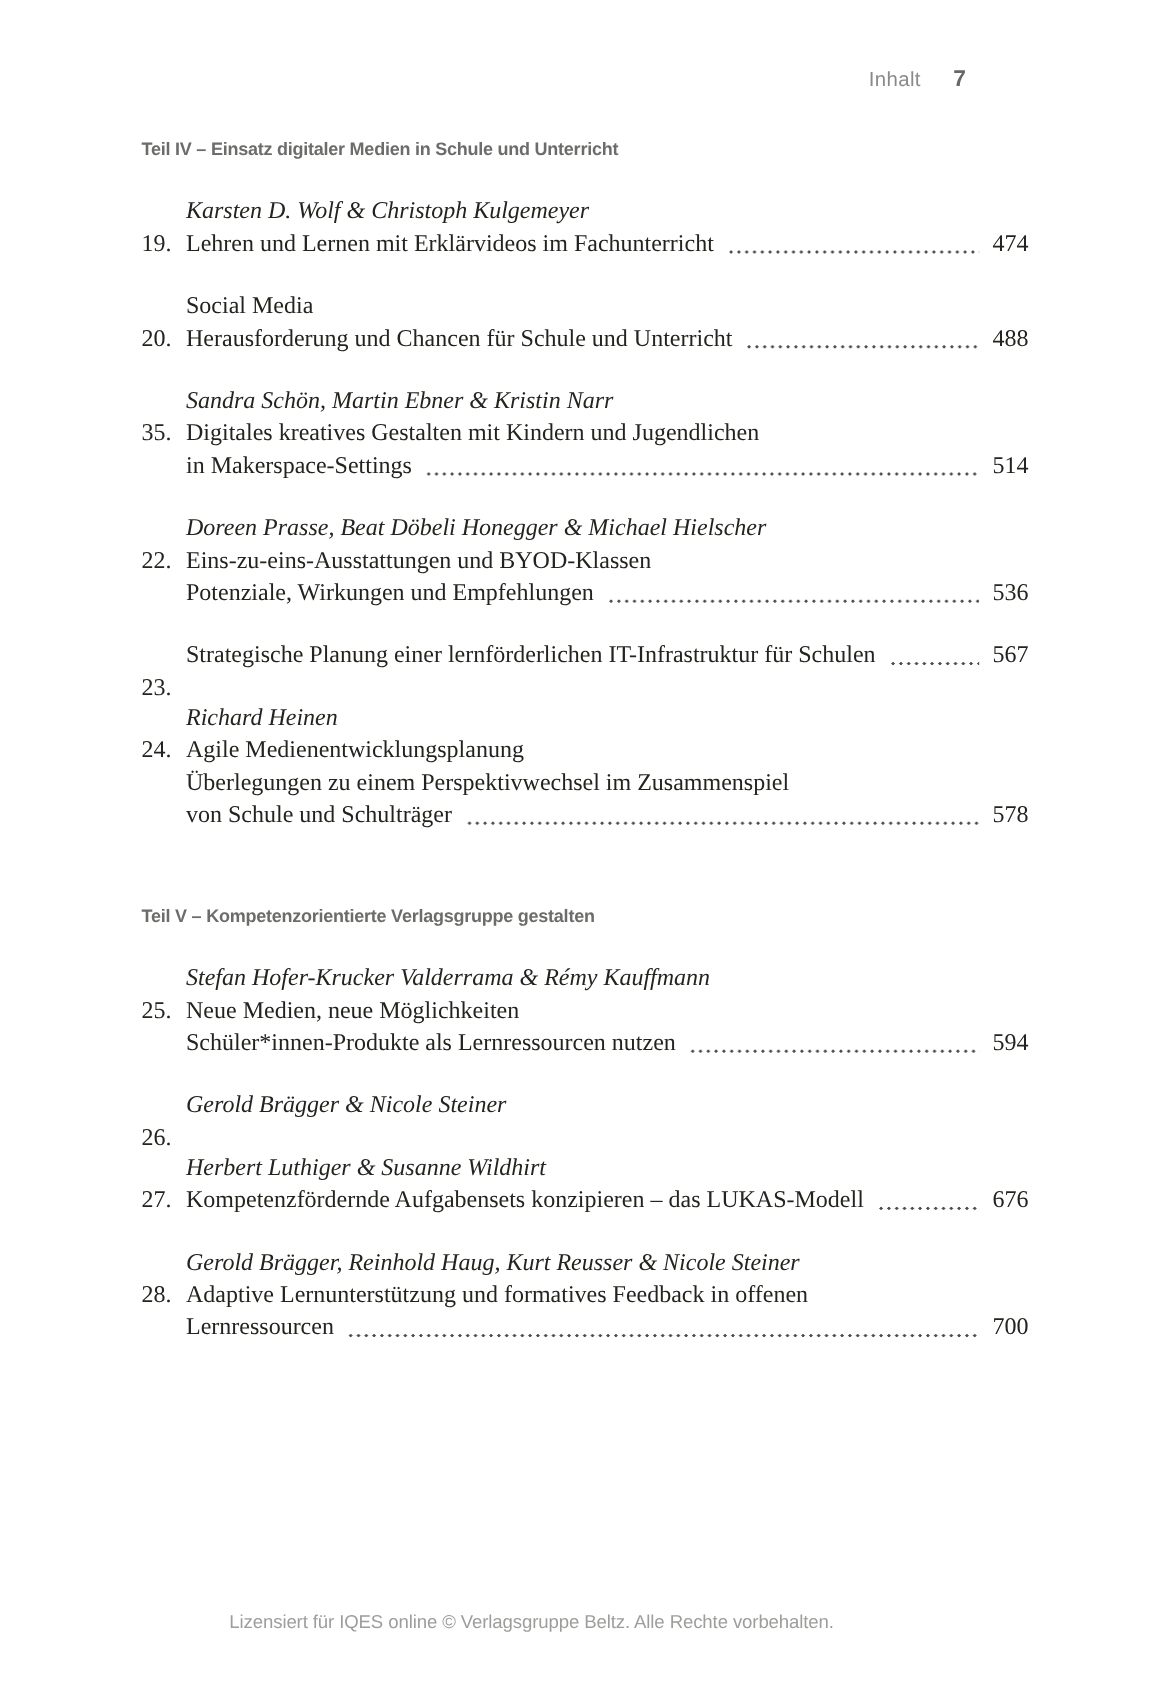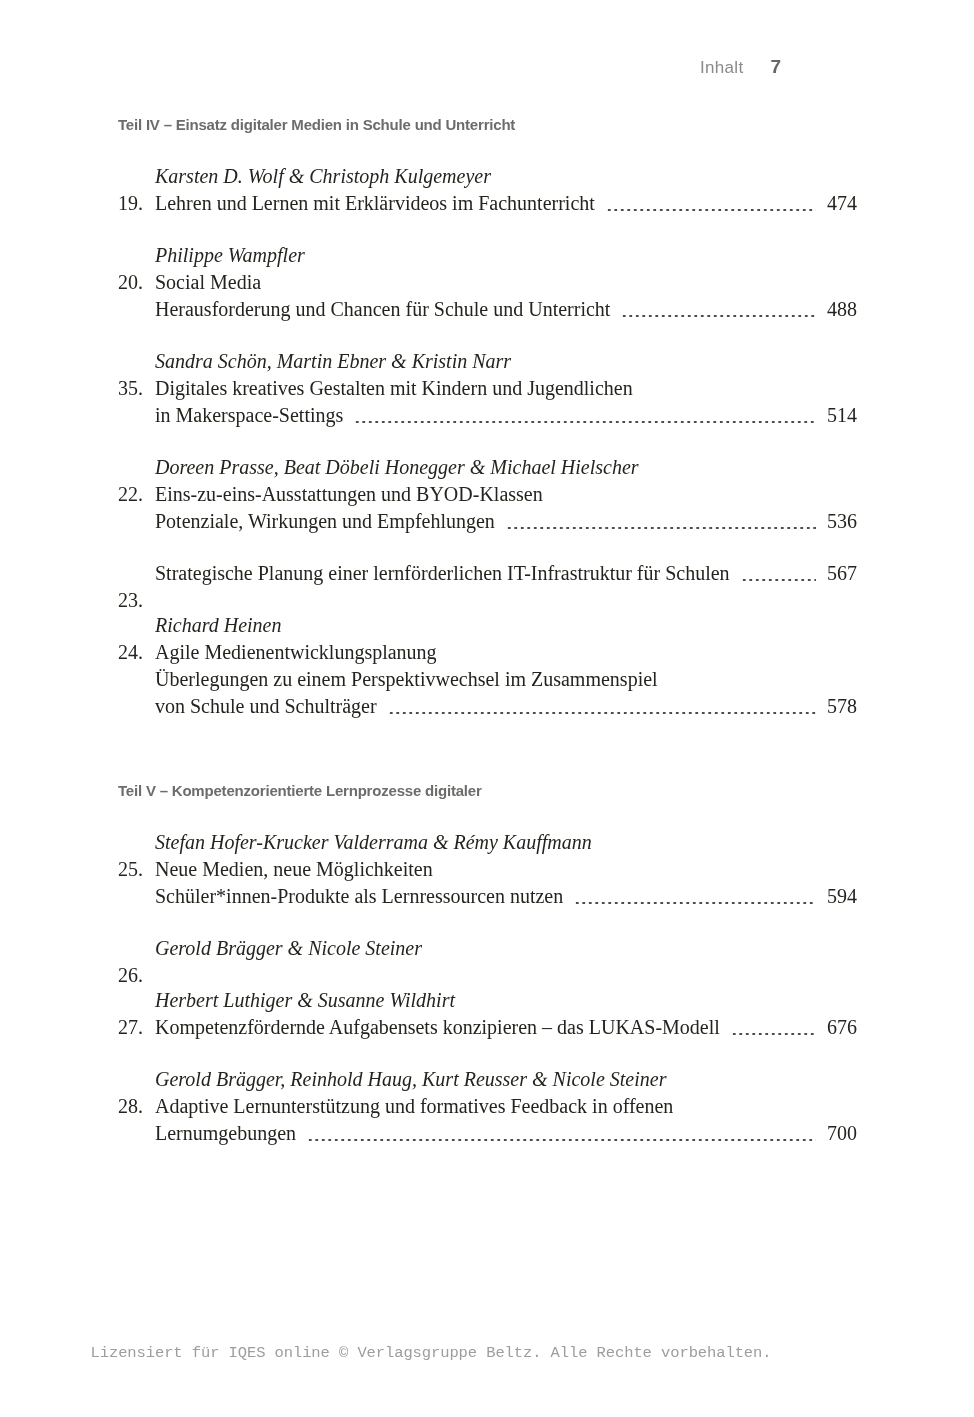--- a/index.html
+++ b/index.html
@@ -8,20 +8,21 @@
     background: #ffffff;
   }
   .page {
     position: relative;
     width: 862px;
     height: 1417px;
     background: #ffffff;
     font-family: "Liberation Serif", serif;
     color: var(--body, #222220);
     overflow: hidden;
+    padding-left: 24px;
   }
 
   
   .running-header {
     position: absolute;
     top: 56px;
     right: 81px;
     display: flex;
     align-items: baseline;
     gap: 27px;
@@ -100,21 +101,21 @@
     text-align: right;
   }
 
   
   .license-footer {
     position: absolute;
     left: 0;
     right: 0;
     top: 1344px;
     text-align: center;
-    font-family: Liberation Mono, monospace;
+    font-family: Liberation Sans, sans-serif;
     font-size: 15.5px;
     letter-spacing: -0.1px;
     color: var(--footer, #9d9d9b);
   }
 </style>
 </head>
 <body>
 
 <div class="page">
 
@@ -129,21 +130,20 @@
         <span class="entry-num">19.</span>
         <div class="authors">Karsten D. Wolf &amp; Christoph Kulgemeyer</div>
         <div class="last-line">
           <span class="txt">Lehren und Lernen mit Erklärvideos im Fachunterricht</span>
           <span class="leader"></span>
           <span class="pg">474</span>
         </div>
       </div>
       <div class="entry">
         <span class="entry-num">20.</span>
-        <div class="authors">Philippe Wampfler</div>
         <div class="title-line">Social Media</div>
         <div class="last-line">
           <span class="txt">Herausforderung und Chancen für Schule und Unterricht</span>
           <span class="leader"></span>
           <span class="pg">488</span>
         </div>
       </div>
       <div class="entry">
         <span class="entry-num">35.</span>
         <div class="authors">Sandra Schön, Martin Ebner &amp; Kristin Narr</div>
@@ -176,21 +176,21 @@
         <span class="entry-num">24.</span>
         <div class="authors">Richard Heinen</div>
         <div class="title-line">Agile Medienentwicklungsplanung</div>
         <div class="title-line">Überlegungen zu einem Perspektivwechsel im Zusammenspiel</div>
         <div class="last-line">
           <span class="txt">von Schule und Schulträger</span>
           <span class="leader"></span>
           <span class="pg">578</span>
         </div>
       </div>
-      <h2 class="section-title later">Teil V – Kompetenzorientierte Lernprozesse digitaler</h2>
+      <h2 class="section-title later">Teil V – Kompetenzorientierte Verlagsgruppe gestalten</h2>
       <div class="entry">
         <span class="entry-num">25.</span>
         <div class="authors">Stefan Hofer-Krucker Valderrama &amp; Rémy Kauffmann</div>
         <div class="title-line">Neue Medien, neue Möglichkeiten</div>
         <div class="last-line">
           <span class="txt">Schüler*innen-Produkte als Lernressourcen nutzen</span>
           <span class="leader"></span>
           <span class="pg">594</span>
         </div>
       </div>
@@ -205,21 +205,21 @@
           <span class="txt">Kompetenzfördernde Aufgabensets konzipieren – das LUKAS-Modell</span>
           <span class="leader"></span>
           <span class="pg">676</span>
         </div>
       </div>
       <div class="entry">
         <span class="entry-num">28.</span>
         <div class="authors">Gerold Brägger, Reinhold Haug, Kurt Reusser &amp; Nicole Steiner</div>
         <div class="title-line">Adaptive Lernunterstützung und formatives Feedback in offenen</div>
         <div class="last-line">
-          <span class="txt">Lernumgebungen</span>
+          <span class="txt">Lernressourcen</span>
           <span class="leader"></span>
           <span class="pg">700</span>
         </div>
       </div>
     </div>
 
   <div class="license-footer">Lizensiert für IQES online © Verlagsgruppe Beltz. Alle Rechte vorbehalten.</div>
 
 </div>
 

